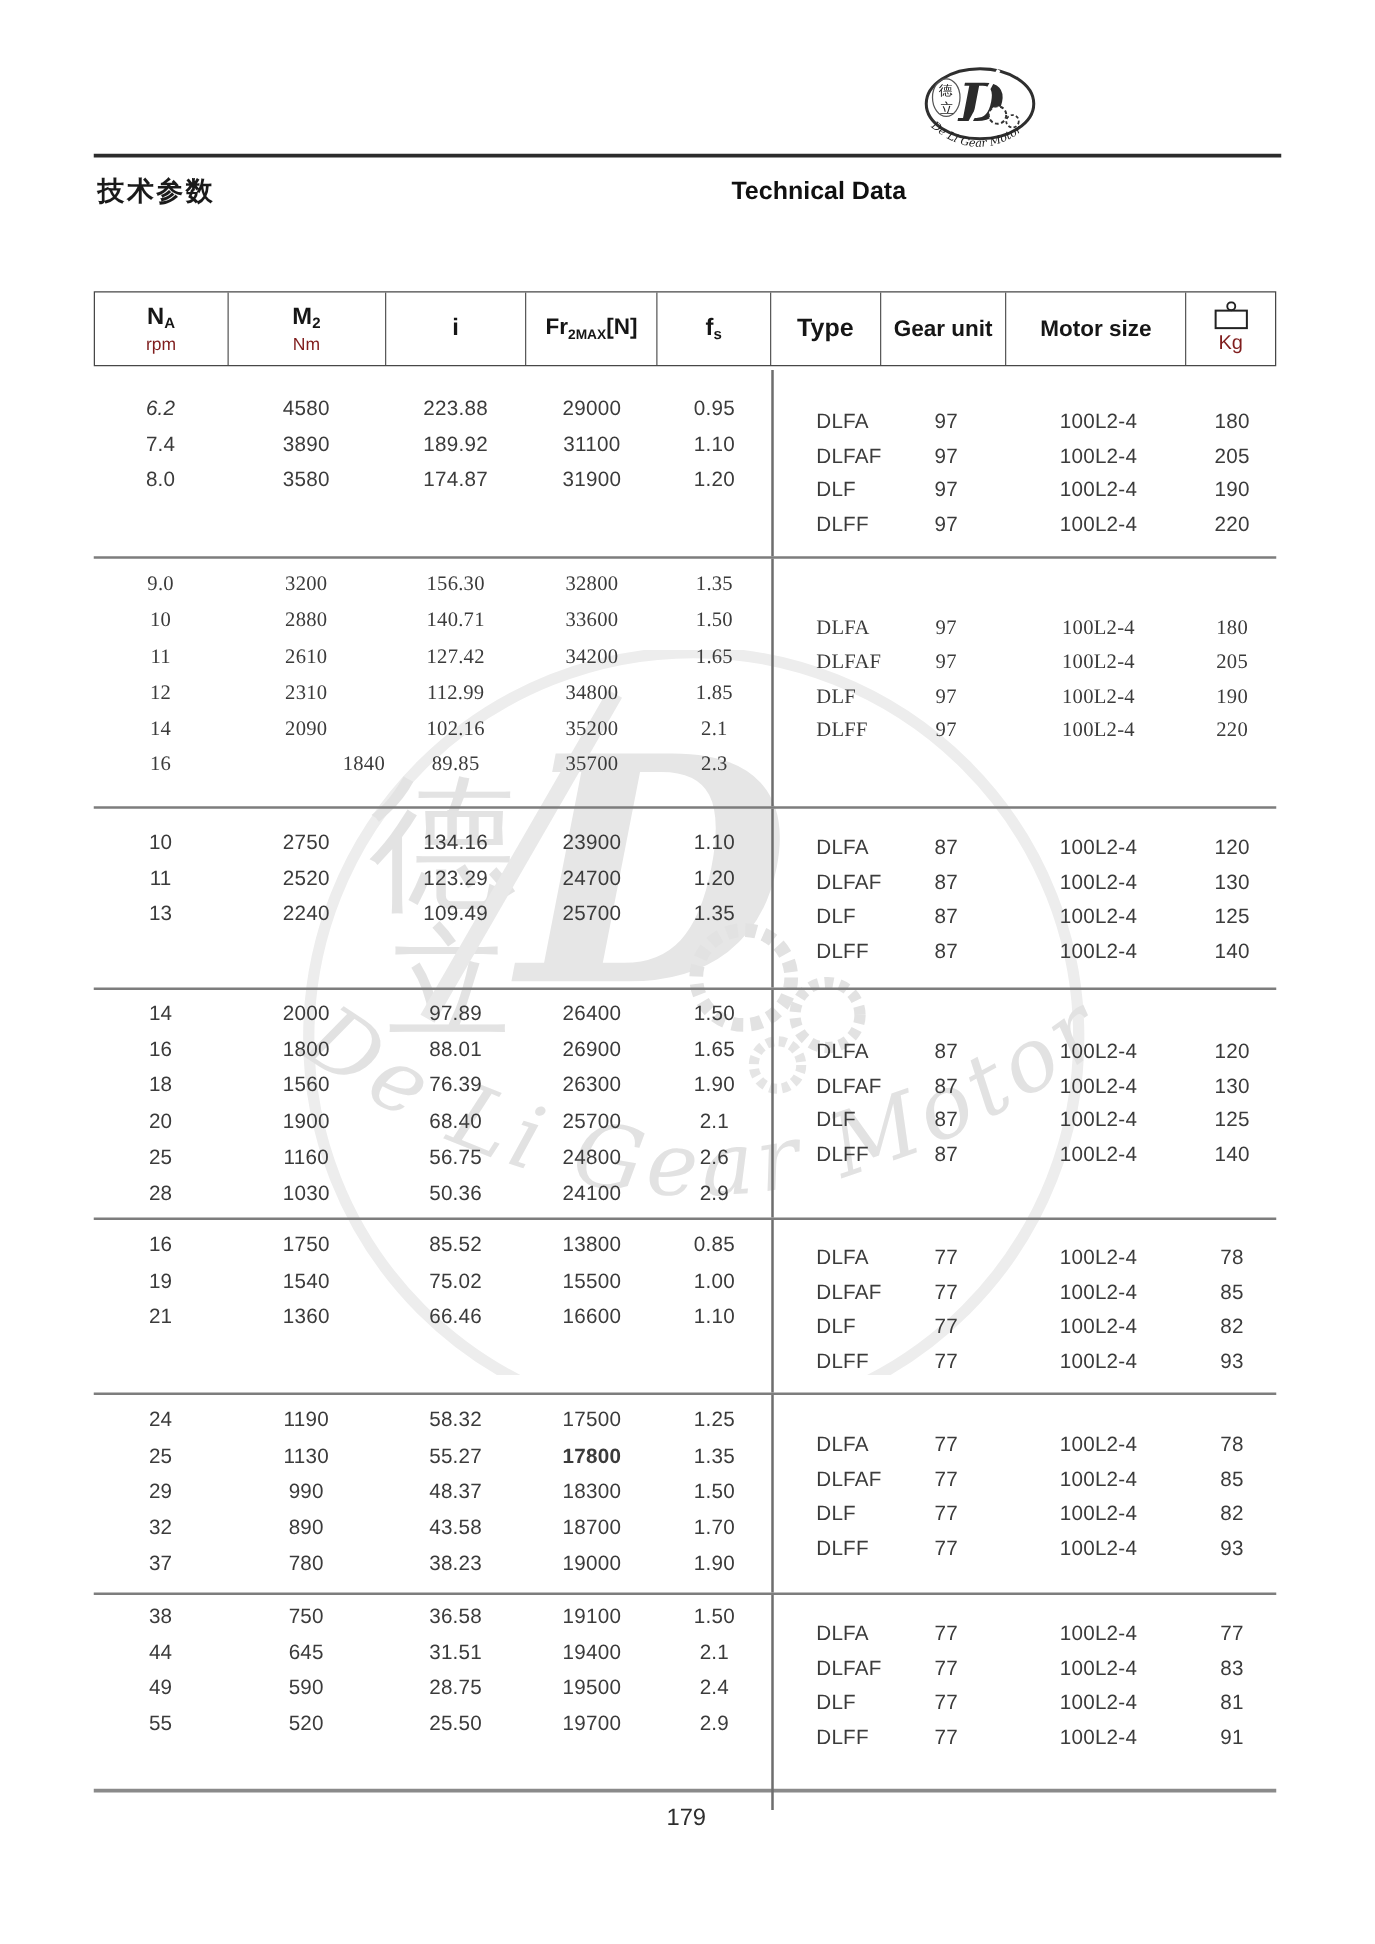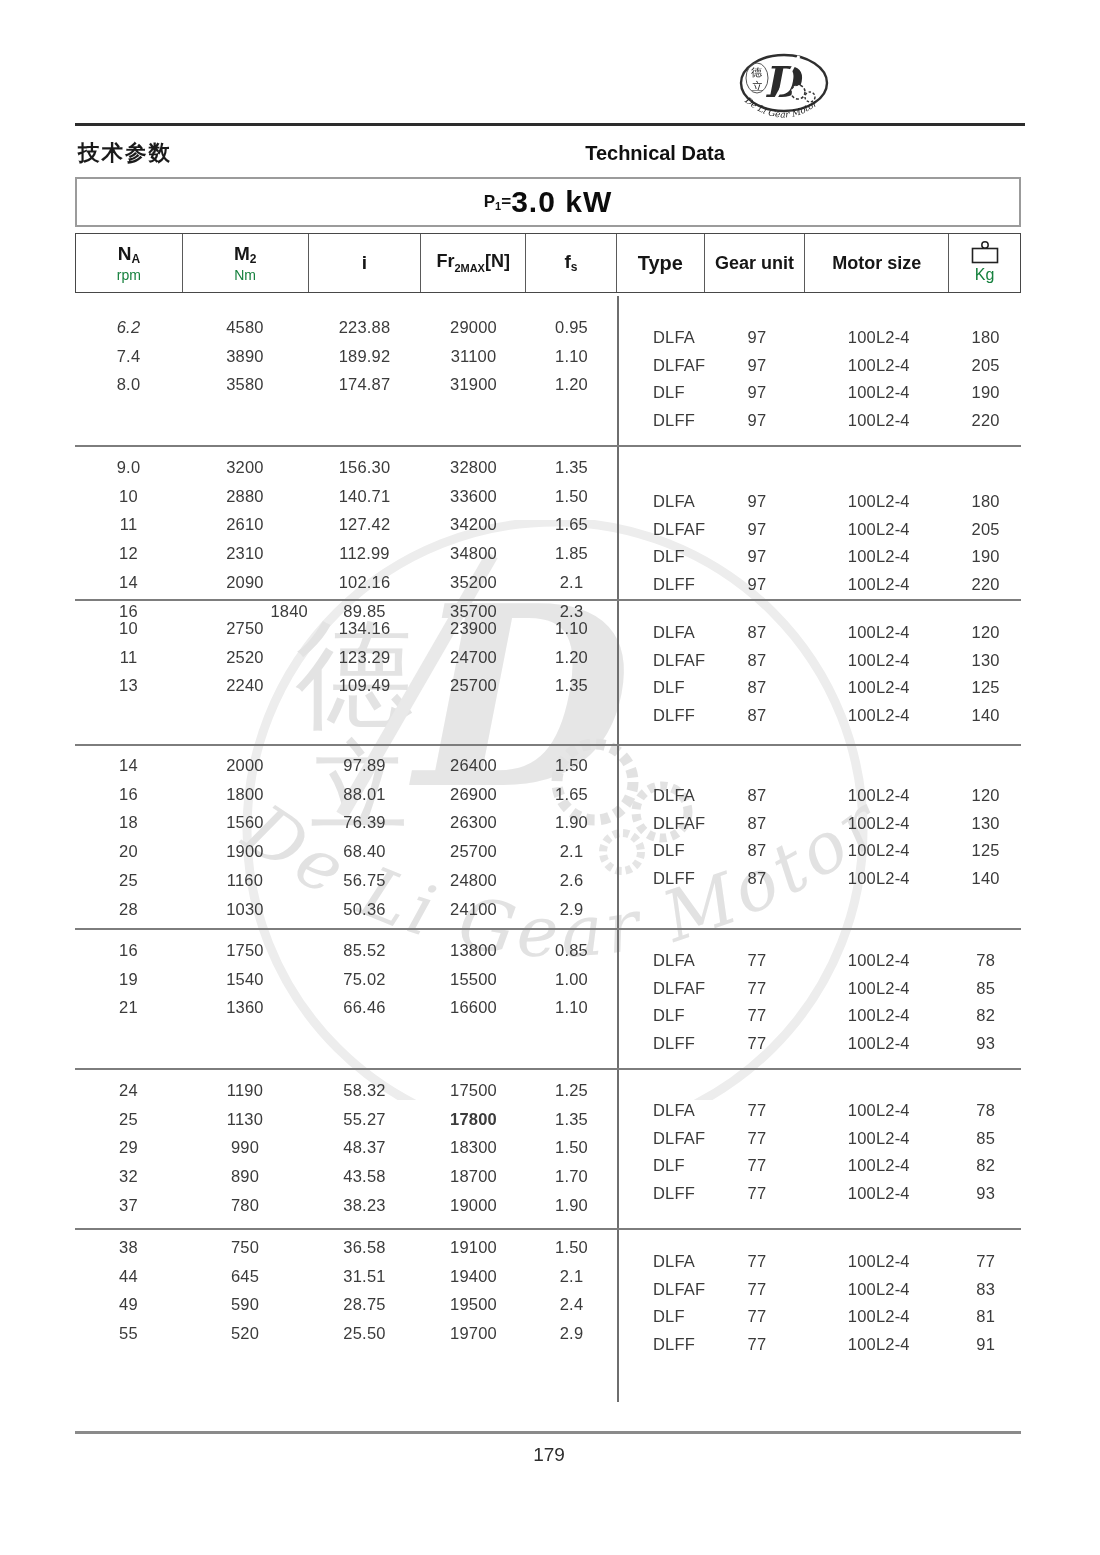--- a/index.html
+++ b/index.html
@@ -27,21 +27,21 @@
   .power-big{font-size:30px;font-weight:700;color:#0c0c0c;letter-spacing:1px;}
 
   
   .thead{position:absolute;left:75px;top:233px;width:946px;height:60px;box-sizing:border-box;
          border:1.5px solid #474747;display:flex;background:transparent;z-index:1;}
   .hcell{box-sizing:border-box;display:flex;flex-direction:column;align-items:center;
          justify-content:center;border-right:1.2px solid #5a5a5a;line-height:1.15;}
   .hcell:last-child{border-right:none;}
   .hmain{font-size:19px;font-weight:700;color:#161616;}
   .hmain sub{font-size:12px;font-weight:700;vertical-align:-3px;}
-  .hunit{font-size:14px;color:#15803d;margin-top:1px;}
+  .hunit{font-size:14px;color:#7f1d1d;margin-top:1px;}
   .hfr{font-size:18px;font-weight:700;color:#161616;}
   .hfr sub{font-size:11px;font-weight:700;}
   .kgcell .hunit{font-size:16px;margin-top:1px;}
 
   
   .tbody{position:absolute;left:75px;top:296px;width:946px;z-index:1;}
   .block{box-sizing:border-box;display:flex;border-bottom:2px solid #7d7d7d;}
   .block.last{border-bottom:none;}
   .block-left{box-sizing:border-box;width:542px;}
   .block-right{box-sizing:border-box;width:404px;border-left:2px solid #6e6e6e;}
@@ -88,24 +88,20 @@
     <text font-size="9" font-style="italic" fill="#222" font-family="DejaVu Serif,serif">
       <textPath href="#emArc" startOffset="2">De Li Gear Motor</textPath>
     </text>
   </svg>
 
 
   <div class="top-rule"></div>
   <div class="title-cn">技术参数</div>
   <div class="title-en">Technical Data</div>
 
-  <div class="power-box">
-    <span class="power-small"><span>P</span><span class="power-sub">1</span><span>=</span></span>
-    <span class="power-big">3.0 kW</span>
-  </div>
 
   <div class="thead">
     <div class="hcell" style="width:107px">
       <span class="hmain"><span>N</span><sub>A</sub></span>
       <span class="hunit">rpm</span>
     </div>
     <div class="hcell" style="width:126px">
       <span class="hmain"><span>M</span><sub>2</sub></span>
       <span class="hunit">Nm</span>
     </div>
@@ -181,21 +177,21 @@
             <span class="rcell" style="width: 71px;">190</span>
           </div>
           <div class="rrow">
             <span class="rcell type" style="width: 88px;">DLFF</span>
             <span class="rcell" style="width: 101px;">97</span>
             <span class="rcell" style="width: 144px;">100L2-4</span>
             <span class="rcell" style="width: 71px;">220</span>
           </div>
         </div>
       </div>
-      <div class="block" style="height: 154px;">
+      <div class="block" style="height: 200px; font-family: Liberation Serif, serif;">
         <div class="block-left" style="padding-top: 6px;">
           <div class="lrow">
             <span class="lcell" style="width: 107px;">9.0</span>
             <span class="lcell" style="width: 126px;">3200</span>
             <span class="lcell" style="width: 113px;">156.30</span>
             <span class="lcell" style="width: 105px;">32800</span>
             <span class="lcell" style="width: 91px;">1.35</span>
           </div>
           <div class="lrow">
             <span class="lcell" style="width: 107px;">10</span>

